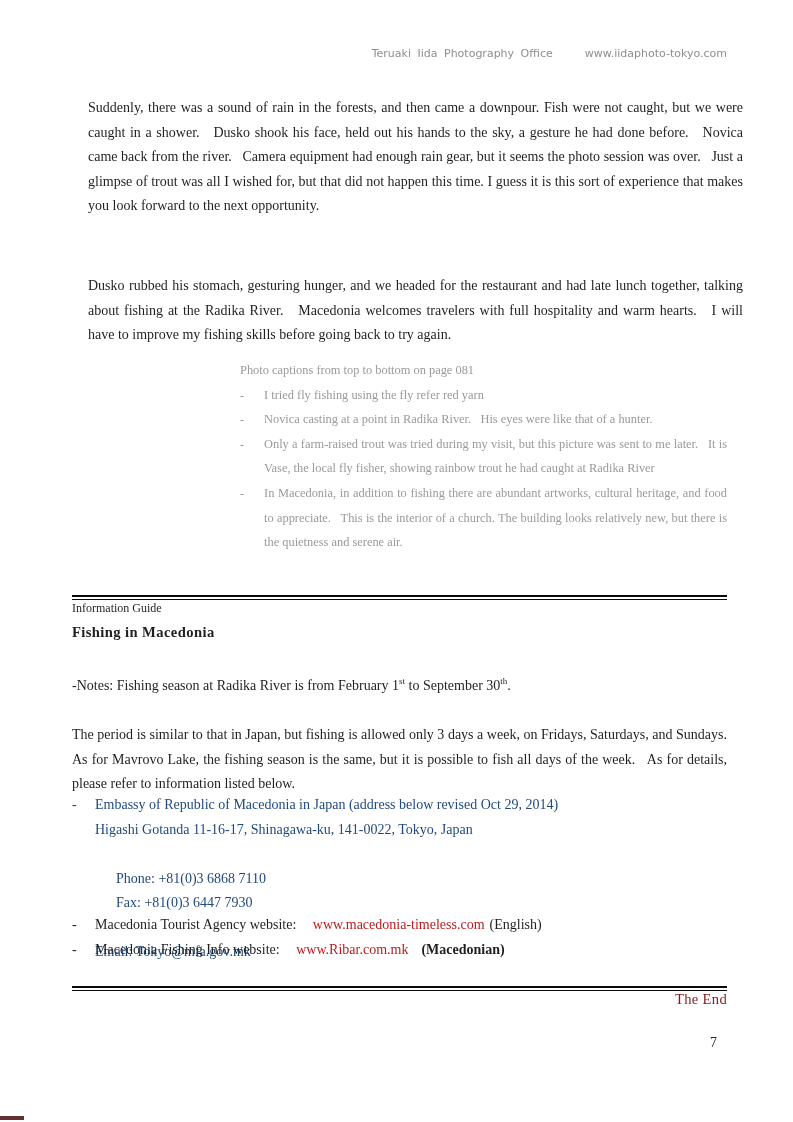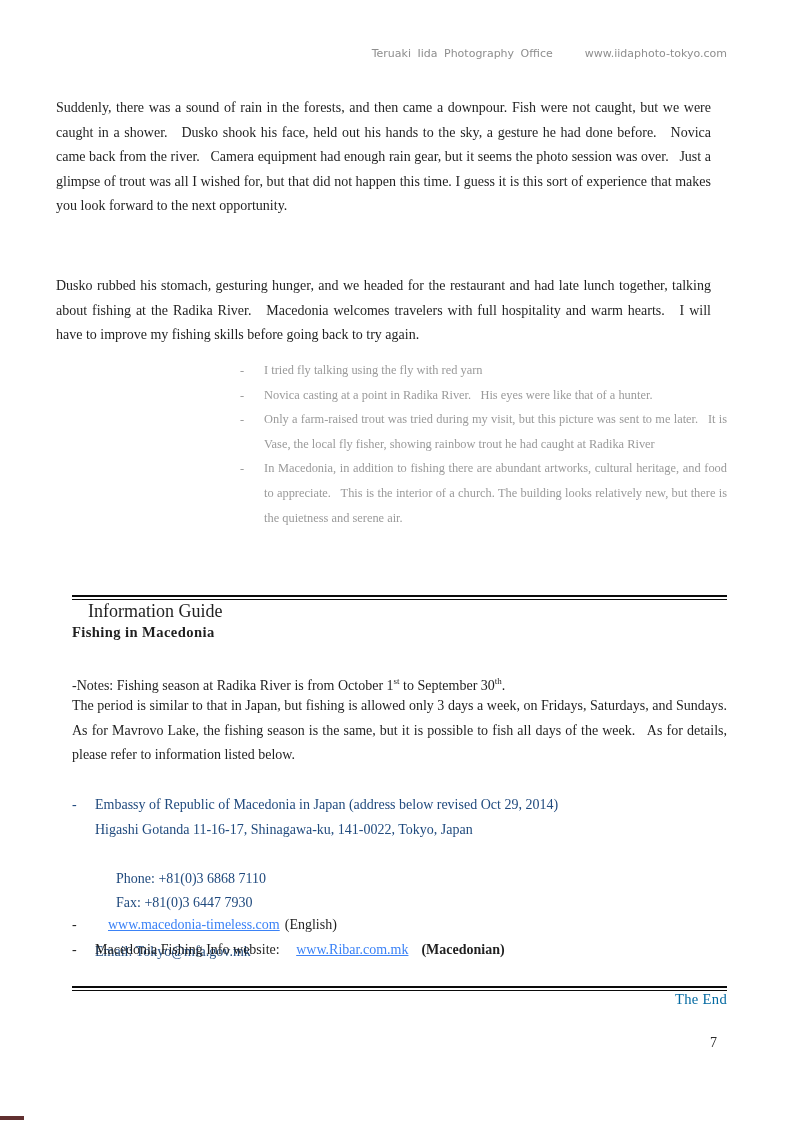--- a/index.html
+++ b/index.html
@@ -12,126 +12,128 @@
     overflow:hidden;
   }
   .hdr{
     position:absolute;top:47px;right:66px;
     font-family:"DejaVu Sans","Liberation Sans",sans-serif;
     font-size:11px;color:#8e8e8e;
     display:flex;gap:32px;word-spacing:3px;
     white-space:pre;
   }
   .body-par{
-    position:absolute;left:56px;width:655px;margin:0;
+    position:absolute;left:88px;width:655px;margin:0;
     font-size:14px;line-height:24.5px;
     text-align:justify;white-space:pre-wrap;
   }
   .p1{top:96px;}
   .p2{top:238px;margin-top:36px;}
   .captions{
     position:absolute;left:240px;top:358px;width:487px;
     font-size:12.4px;line-height:24.6px;color:#9a9a9a;
   }
   .cap-intro{white-space:pre-wrap;}
   .cap-item{display:flex;}
   .cap-bullet{width:24px;flex:0 0 24px;}
   .cap-text{flex:1;text-align:justify;white-space:pre-wrap;}
   .rule{
     position:absolute;left:72px;width:655px;height:2px;
     border-top:2px solid #0a0a0a;border-bottom:1px solid #0a0a0a;
   }
   .rule-top{top:595px;}
   .rule-bottom{top:986px;}
-  .ig-label{position:absolute;left:88px;top:601px;font-size:18px;}
+  .ig-label{position:absolute;left:72px;top:601px;font-size:12px;}
   .ig-title{position:absolute;left:72px;top:624px;font-size:14.6px;font-weight:bold;letter-spacing:0.4px;}
   .notes-line{position:absolute;left:72px;top:674px;font-size:14px;line-height:24.5px;white-space:pre-wrap;}
   .notes-line sup{font-size:9px;line-height:0;text-align:center;}
   .notes-par{
-    position:absolute;left:72px;top:694px;width:655px;margin:0;
+    position:absolute;left:72px;top:723px;width:655px;margin:0;
     font-size:14px;line-height:24.5px;text-align:justify;white-space:pre-wrap;
   }
   .embassy{
     position:absolute;left:72px;top:793px;width:655px;
     font-size:14px;line-height:24.5px;color:#1f497d;
   }
   .emb-row{display:flex;}
   .emb-bullet{width:23px;flex:0 0 23px;}
   .emb-line{padding-left:23px;white-space:pre-wrap;}
   .fax{}
   .site-row{
     position:absolute;left:72px;display:flex;align-items:baseline;
     font-size:14px;line-height:24.5px;white-space:pre;
   }
   .site-row-1{top:913px;}
   .site-row-2{top:938px;}
   .site-bullet{width:23px;flex:0 0 23px;}
-  .site-url{color:#3b82f6;text-decoration:underline;margin-left:13px;cursor:pointer;}
+  .site-url{color:#b91c1c;margin-left:13px;cursor:pointer;}
   .suffix-1{margin-left:5px;}
   .suffix-2{margin-left:13px;font-weight:bold;}
-  .the-end{position:absolute;right:66px;top:991px;font-size:14.6px;color:#0369a1;letter-spacing:0.3px;}
+  .the-end{position:absolute;right:66px;top:991px;font-size:14.6px;color:#7f1d1d;letter-spacing:0.3px;}
   .page-number{position:absolute;left:710px;top:1035px;font-size:14px;color:#2a2a2a;}
   .corner-mark{position:absolute;left:0;top:1116px;width:24px;height:4px;background:#613030;}
 </style>
 </head>
 <body>
 
 <div class="page">
 
   <div class="hdr">
     <span>Teruaki Iida Photography Office</span>
     <span>www.iidaphoto-tokyo.com</span>
   </div>
 
   <p class="body-par p1">Suddenly, there was a sound of rain in the forests, and then came a downpour. Fish were not caught, but we were caught in a shower.   Dusko shook his face, held out his hands to the sky, a gesture he had done before.   Novica came back from the river.   Camera equipment had enough rain gear, but it seems the photo session was over.   Just a glimpse of trout was all I wished for, but that did not happen this time. I guess it is this sort of experience that makes you look forward to the next opportunity.</p>
   <p class="body-par p2">Dusko rubbed his stomach, gesturing hunger, and we headed for the restaurant and had late lunch together, talking about fishing at the Radika River.   Macedonia welcomes travelers with full hospitality and warm hearts.   I will have to improve my fishing skills before going back to try again.</p>
 
   <div class="captions">
+    <div class="cap-intro">Photo captions from top to bottom on page 081</div>
     <div class="cap-item">
       <span class="cap-bullet">-</span>
-      <span class="cap-text">I tried fly talking using the fly with red yarn</span>
+      <span class="cap-text">I tried fly fishing using the fly refer red yarn</span>
     </div>
     <div class="cap-item">
       <span class="cap-bullet">-</span>
       <span class="cap-text">Novica casting at a point in Radika River.   His eyes were like that of a hunter.</span>
     </div>
     <div class="cap-item">
       <span class="cap-bullet">-</span>
       <span class="cap-text">Only a farm-raised trout was tried during my visit, but this picture was sent to me later.   It is Vase, the local fly fisher, showing rainbow trout he had caught at Radika River</span>
     </div>
     <div class="cap-item">
       <span class="cap-bullet">-</span>
       <span class="cap-text">In Macedonia, in addition to fishing there are abundant artworks, cultural heritage, and food to appreciate.   This is the interior of a church. The building looks relatively new, but there is the quietness and serene air.</span>
     </div>
   </div>
 
   <div class="rule rule-top"></div>
 
   <div class="ig-label">Information Guide</div>
   <div class="ig-title">Fishing in Macedonia</div>
 
-  <div class="notes-line"><span>-Notes: Fishing season at Radika River is from October 1</span><sup>st</sup><span> to September 30</span><sup>th</sup><span>.</span></div>
+  <div class="notes-line"><span>-Notes: Fishing season at Radika River is from February 1</span><sup>st</sup><span> to September 30</span><sup>th</sup><span>.</span></div>
 
   <p class="notes-par">The period is similar to that in Japan, but fishing is allowed only 3 days a week, on Fridays, Saturdays, and Sundays.   As for Mavrovo Lake, the fishing season is the same, but it is possible to fish all days of the week.   As for details, please refer to information listed below.</p>
 
   <div class="embassy">
     <div class="emb-row">
       <span class="emb-bullet">-</span>
       <span>Embassy of Republic of Macedonia in Japan (address below revised Oct 29, 2014)</span>
     </div>
     <div class="emb-line">Higashi Gotanda 11-16-17, Shinagawa-ku, 141-0022, Tokyo, Japan</div>
     <div class="emb-line">
       <span>Phone: +81(0)3 6868 7110</span>
       <span class="fax">Fax: +81(0)3 6447 7930</span>
     </div>
     <div class="emb-line">Email: Tokyo@mfa.gov.mk</div>
   </div>
 
   <div class="site-row site-row-1">
     <span class="site-bullet">-</span>
+    <span>Macedonia Tourist Agency website: </span>
     <a class="site-url">www.macedonia-timeless.com</a>
     <span class="suffix-1">(English)</span>
   </div>
 
   <div class="site-row site-row-2">
     <span class="site-bullet">-</span>
     <span>Macedonia Fishing Info website: </span>
     <a class="site-url">www.Ribar.com.mk</a>
     <span class="suffix-2">(Macedonian)</span>
   </div>

